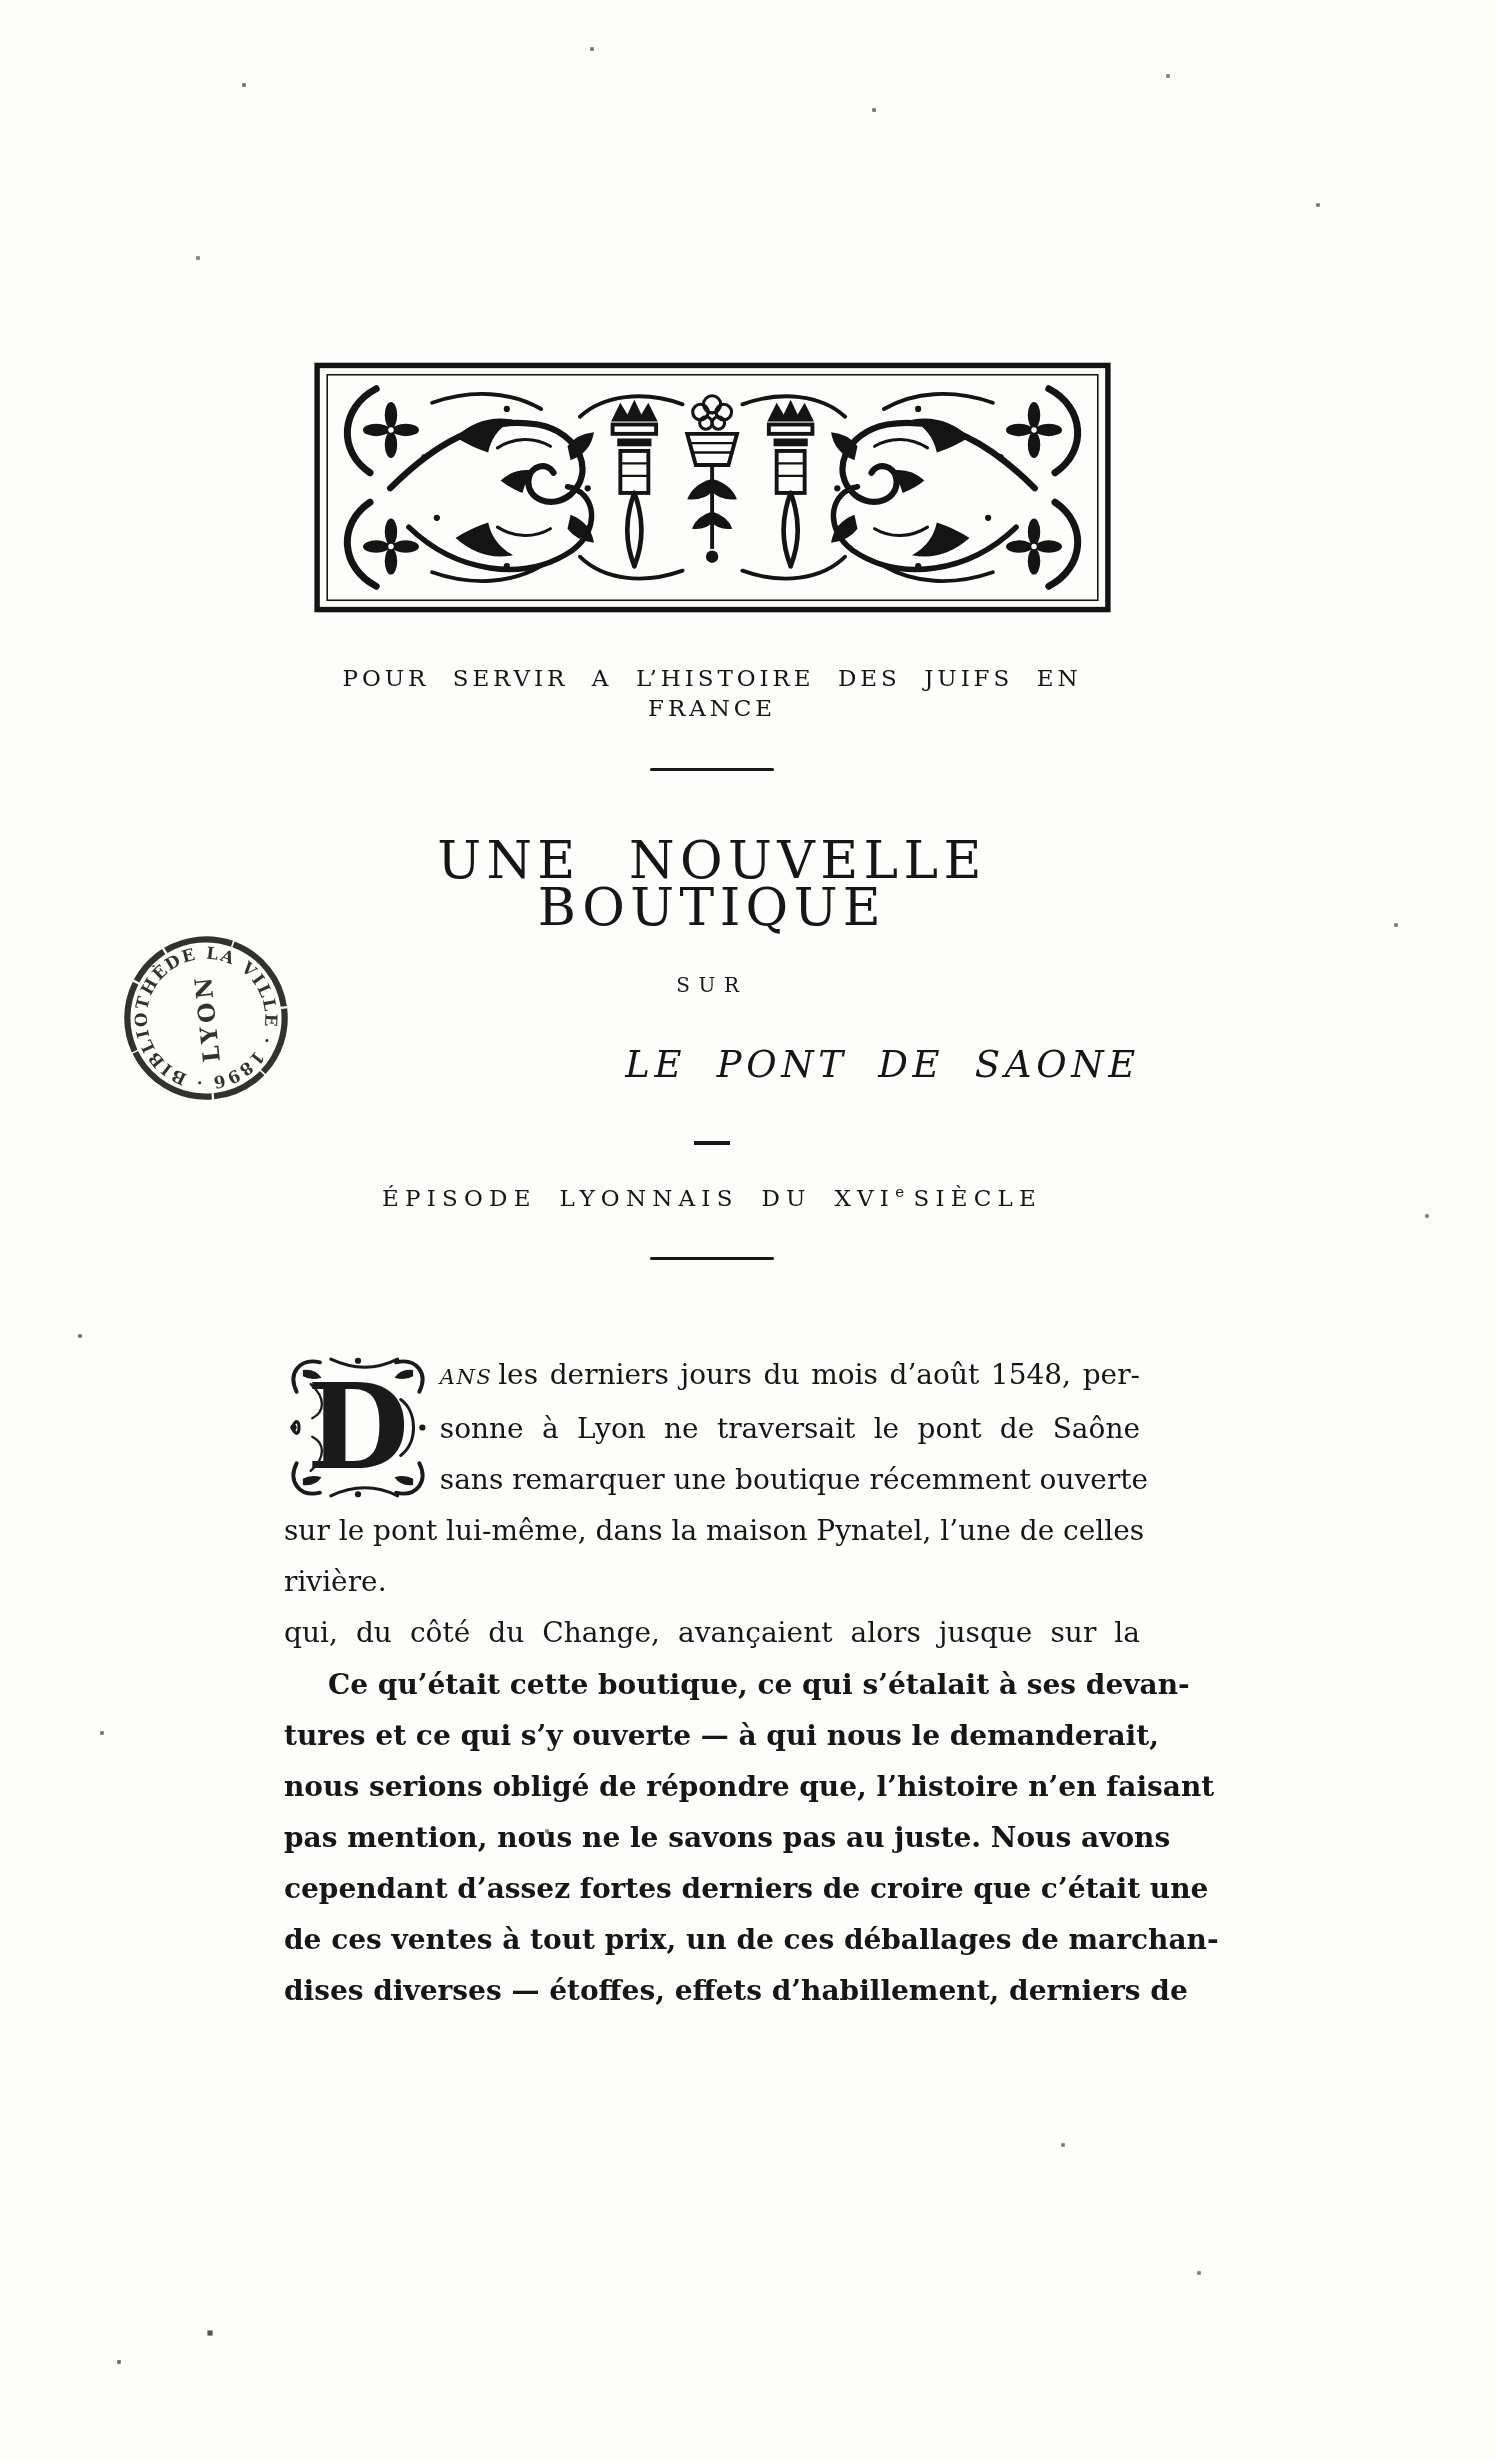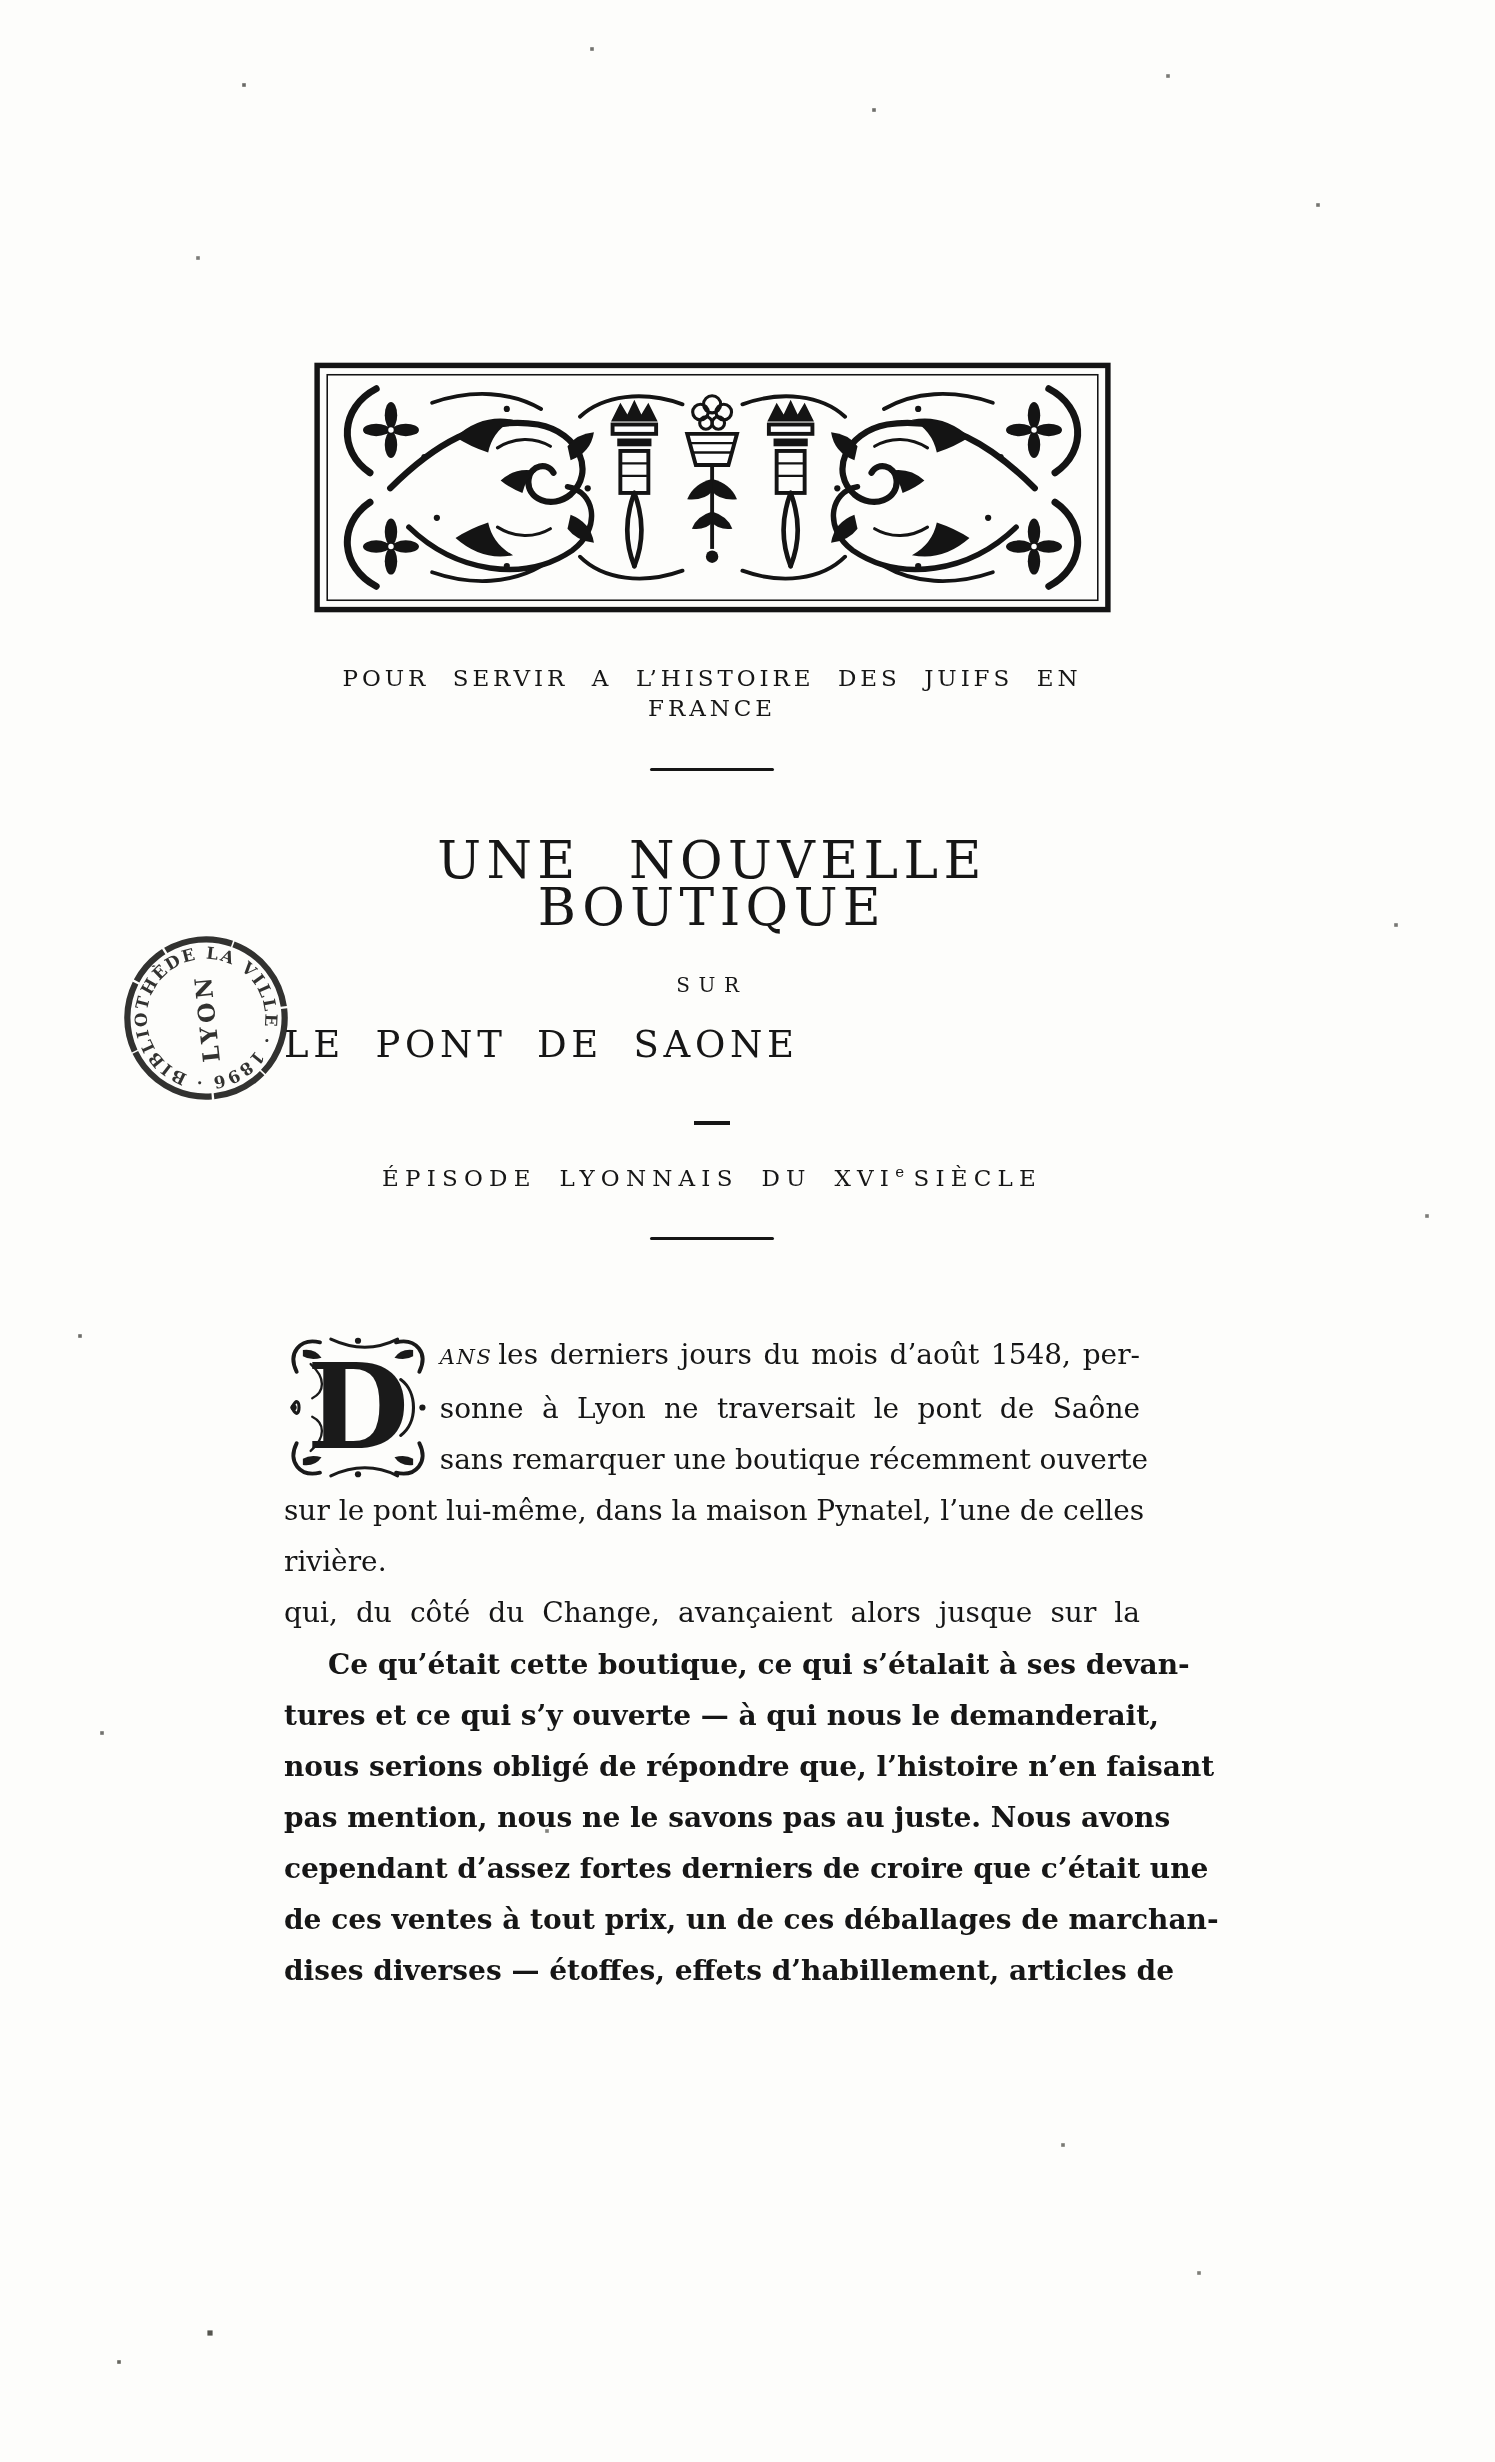--- a/index.html
+++ b/index.html
@@ -29,22 +29,22 @@
   .main-title {
     margin-top:66px; text-align:center;
     font-size:52px; line-height:47px; letter-spacing:5.4px; word-spacing:26.5px;
     font-weight:500;
   }
   .connector {
     margin-top:43px; text-align:center;
     font-size:20px; line-height:23px; letter-spacing:8.6px;
   }
   .subtitle {
-    margin-top:28px; text-align:left;
-    font-size:37px; line-height:40px;
+    margin-top:48px; text-align:right;
+    font-style:italic; font-size:37px; line-height:40px;
     letter-spacing:4.7px; word-spacing:14px;
   }
   .dash-sep { width:36px; height:3.9px; background:var(--ink); margin:56px auto 0; }
   .episode {
     margin-top:33px; text-align:center;
     font-size:23px; line-height:28px; letter-spacing:6.2px; word-spacing:9.3px;
   }
   .episode sup { font-size:15px; letter-spacing:1.6px; }
   .episode .after { margin-left:7.8px; }
 
@@ -230,19 +230,19 @@
         <div class="bodyline">qui, du côté du Change, avançaient alors jusque sur la</div>
       </div>
 
       <div class="para p2">
         <div class="bodyline indent">Ce qu’était cette boutique, ce qui s’étalait à ses devan-</div>
         <div class="bodyline">tures et ce qui s’y ouverte — à qui nous le demanderait,</div>
         <div class="bodyline">nous serions obligé de répondre que, l’histoire n’en faisant</div>
         <div class="bodyline">pas mention, nous ne le savons pas au juste. Nous avons</div>
         <div class="bodyline">cependant d’assez fortes derniers de croire que c’était une</div>
         <div class="bodyline">de ces ventes à tout prix, un de ces déballages de marchan-</div>
-        <div class="bodyline">dises diverses — étoffes, effets d’habillement, articles de</div>
+        <div class="bodyline">dises diverses — étoffes, effets d’habillement, derniers de</div>
       </div>
 
     </div>
   </div>
 </div>
 
 
 </body></html>

